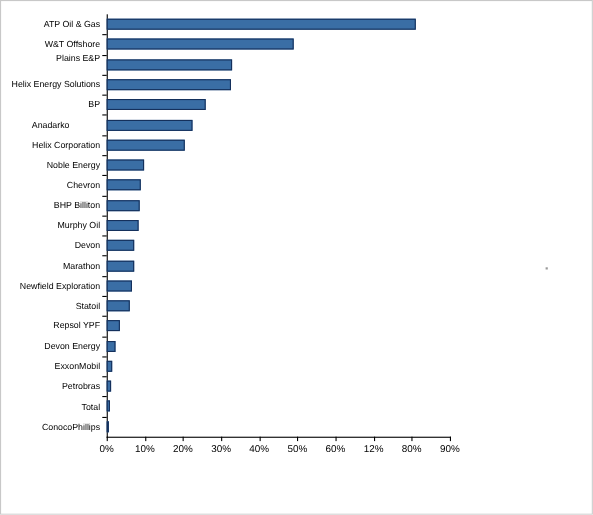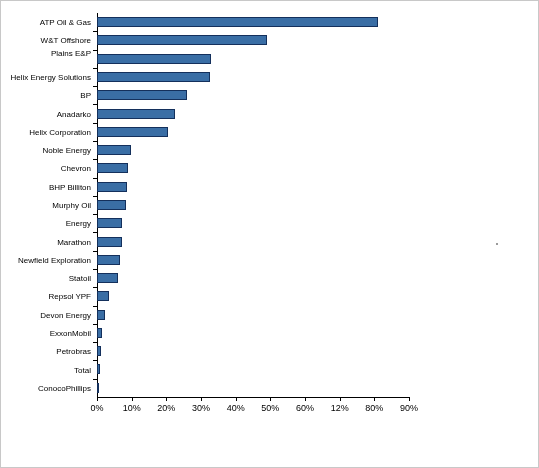--- a/index.html
+++ b/index.html
@@ -155,27 +155,27 @@
 
   <div class="axis-y-line"></div>
   <div class="axis-x-line"></div>
 
   <div class="cat-labels" id="cat-labels">
       <div class="cat-label" style="top: 9.14286px;">ATP Oil &amp; Gas</div>
       <div class="cat-label" style="top: 27.4286px;">W&amp;T Offshore</div>
       <div class="cat-label" style="top: 40px;">Plains E&amp;P</div>
       <div class="cat-label" style="top: 64px;">Helix Energy Solutions</div>
       <div class="cat-label" style="top: 82.2857px;">BP</div>
-      <div class="cat-label" style="top: 100.571px;">Anadarko</div>
+      <div class="cat-label" style="top: 100.571px; text-align: center;">Anadarko</div>
       <div class="cat-label" style="top: 118.857px;">Helix Corporation</div>
       <div class="cat-label" style="top: 137.143px;">Noble Energy</div>
       <div class="cat-label" style="top: 155.429px; padding-left: 36px;">Chevron</div>
       <div class="cat-label" style="top: 173.714px;">BHP Billiton</div>
       <div class="cat-label" style="top: 192px;">Murphy Oil</div>
-      <div class="cat-label" style="top: 210.286px;">Energy</div>
+      <div class="cat-label" style="top: 210.286px;">Devon</div>
       <div class="cat-label" style="top: 228.571px;">Marathon</div>
       <div class="cat-label" style="top: 246.857px;">Newfield Exploration</div>
       <div class="cat-label" style="top: 265.143px;">Statoil</div>
       <div class="cat-label" style="top: 283.429px;">Repsol YPF</div>
       <div class="cat-label" style="top: 301.714px;">Devon Energy</div>
       <div class="cat-label" style="top: 320px;">ExxonMobil</div>
       <div class="cat-label" style="top: 338.286px;">Petrobras</div>
       <div class="cat-label" style="top: 356.571px;">Total</div>
       <div class="cat-label" style="top: 374.857px;">ConocoPhillips</div>
     </div>

